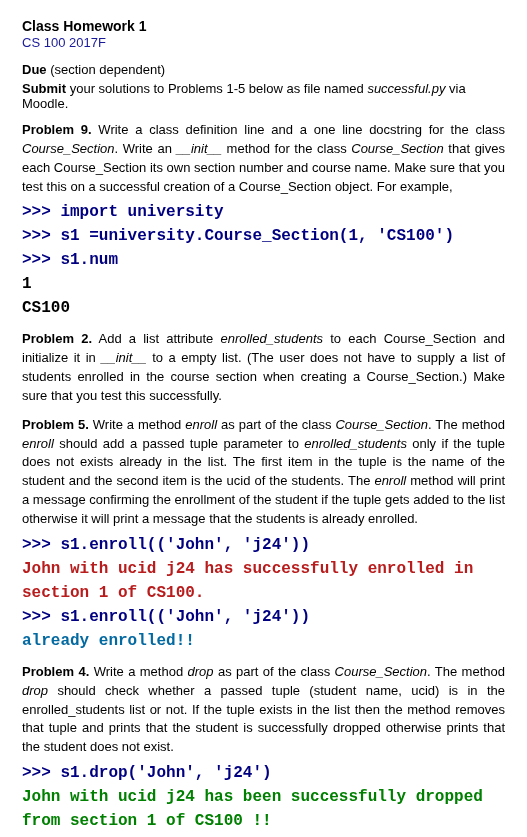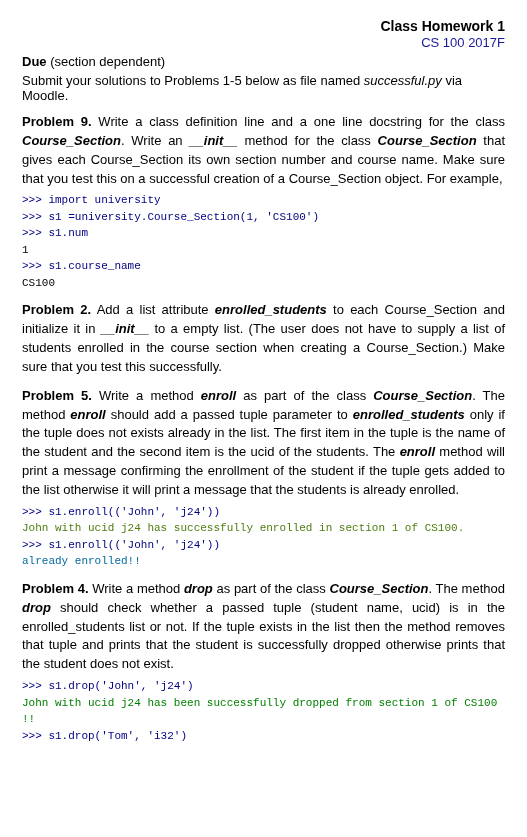--- a/index.html
+++ b/index.html
@@ -16,56 +16,57 @@
       min-height: 837px;
       display: flex;
       flex-direction: column;
     }
     .content-area {
       background: #ffffff;
       padding: 18px 22px 16px 22px;
       flex: 1;
     }
     .title {
-      text-align: right;
+      text-align: left;
       font-weight: bold;
       font-size: 14px;
       margin-bottom: 1px;
     }
     .subtitle {
-      text-align: right;
+      text-align: left;
       font-size: 13px;
       color: #1a1a99;
-      margin-bottom: 4px;
+      margin-bottom: 12px;
     }
     .due-line {
       margin-bottom: 4px;
     }
     .due-line span.bold { font-weight: bold; }
     .submit-line {
       margin-bottom: 10px;
     }
-    .submit-line span.bold { font-weight: normal; }
+    .submit-line span.bold { font-weight: bold; }
     .submit-line span.italic { font-style: italic; }
     .problem-block {
       margin-bottom: 10px;
     }
     .problem-text {
       margin-bottom: 4px;
       text-align: justify;
       line-height: 1.45;
     }
     .problem-text .bold { font-weight: bold; }
-    .problem-text .bold-italic { font-weight: bold; font-style: italic; margin-top: 40px; }
+    .problem-text .bold-italic { font-weight: normal; font-style: italic; margin-top: 40px; }
     .code-block {
       font-family: 'Courier New', Courier, monospace;
-      font-size: 11px;
+      font-size: 16px;
       color: #000080;
       margin-bottom: 2px;
       line-height: 1.5;
+      font-weight: bold;
     }
     .code-block .prompt { color: #000080; }
     .code-block .output { color: #000000; }
   </style>
 </head>
 <body>
 
 <div class="page">
   <div class="content-area">
 
@@ -83,40 +84,39 @@
     <div class="problem-block">
       <div class="problem-text">
         <span class="bold">Problem 9.</span>
         <span> Write a class definition line and a one line docstring for the class </span><span class="bold-italic">Course_Section</span><span>. Write an </span><span class="bold-italic">__init__</span><span> method for the class </span><span class="bold-italic">Course_Section</span><span> that gives each Course_Section its own section number and course name. Make sure that you test this on a successful creation of a Course_Section object. For example,</span>
       </div>
       <div class="code-block">
         <div><span class="prompt">&gt;&gt;&gt; import university</span></div>
         <div><span class="prompt">&gt;&gt;&gt; s1 =university.Course_Section(1, 'CS100')</span></div>
         <div><span class="prompt">&gt;&gt;&gt; s1.num</span></div>
         <div><span class="output">1</span></div>
-        <div><span class="prompt">&gt;&gt;&gt; s1.course_name</span></div>
         <div><span class="output">CS100</span></div>
       </div>
     </div>
 
     <div class="problem-block">
       <div class="problem-text">
         <span class="bold">Problem 2.</span>
         <span> Add a list attribute </span><span class="bold-italic">enrolled_students</span><span> to each Course_Section and initialize it in </span><span class="bold-italic">__init__</span><span> to a empty list. (The user does not have to supply a list of students enrolled in the course section when creating a Course_Section.)  Make sure that you test this successfully.</span>
       </div>
     </div>
 
     <div class="problem-block">
       <div class="problem-text">
         <span class="bold">Problem 5.</span>
         <span> Write a method </span><span class="bold-italic">enroll</span><span> as part of the class </span><span class="bold-italic">Course_Section</span><span>. The method </span><span class="bold-italic">enroll</span><span> should add a passed tuple parameter to </span><span class="bold-italic">enrolled_students</span><span> only if the tuple does not exists already in the list. The first item in the tuple is the name of the student and the second item is the ucid of the students. The </span><span class="bold-italic">enroll</span><span> method will print a message confirming the enrollment of the student if the tuple gets added to the list otherwise it will print a message that the students is already enrolled.</span>
       </div>
       <div class="code-block">
         <div><span class="prompt">&gt;&gt;&gt; s1.enroll(('John', 'j24'))</span></div>
-        <div><span style="color:#4d7c0f;">John with ucid j24 has successfully enrolled in section 1 of CS100.</span></div>
+        <div><span style="color:#b91c1c;">John with ucid j24 has successfully enrolled in section 1 of CS100.</span></div>
         <div><span class="prompt">&gt;&gt;&gt; s1.enroll(('John', 'j24'))</span></div>
         <div><span style="color:#0369a1;">already enrolled!!</span></div>
       </div>
     </div>
 
     <div class="problem-block">
       <div class="problem-text">
         <span class="bold">Problem 4.</span>
         <span> Write a method </span><span class="bold-italic">drop</span><span> as part of the class </span><span class="bold-italic">Course_Section</span><span>. The method </span><span class="bold-italic">drop</span><span> should check whether a passed tuple (student name, ucid) is in the enrolled_students list or not. If the tuple exists in the list then the method removes that tuple and prints that the student is successfully dropped otherwise prints that the student does not exist.</span>
       </div>

